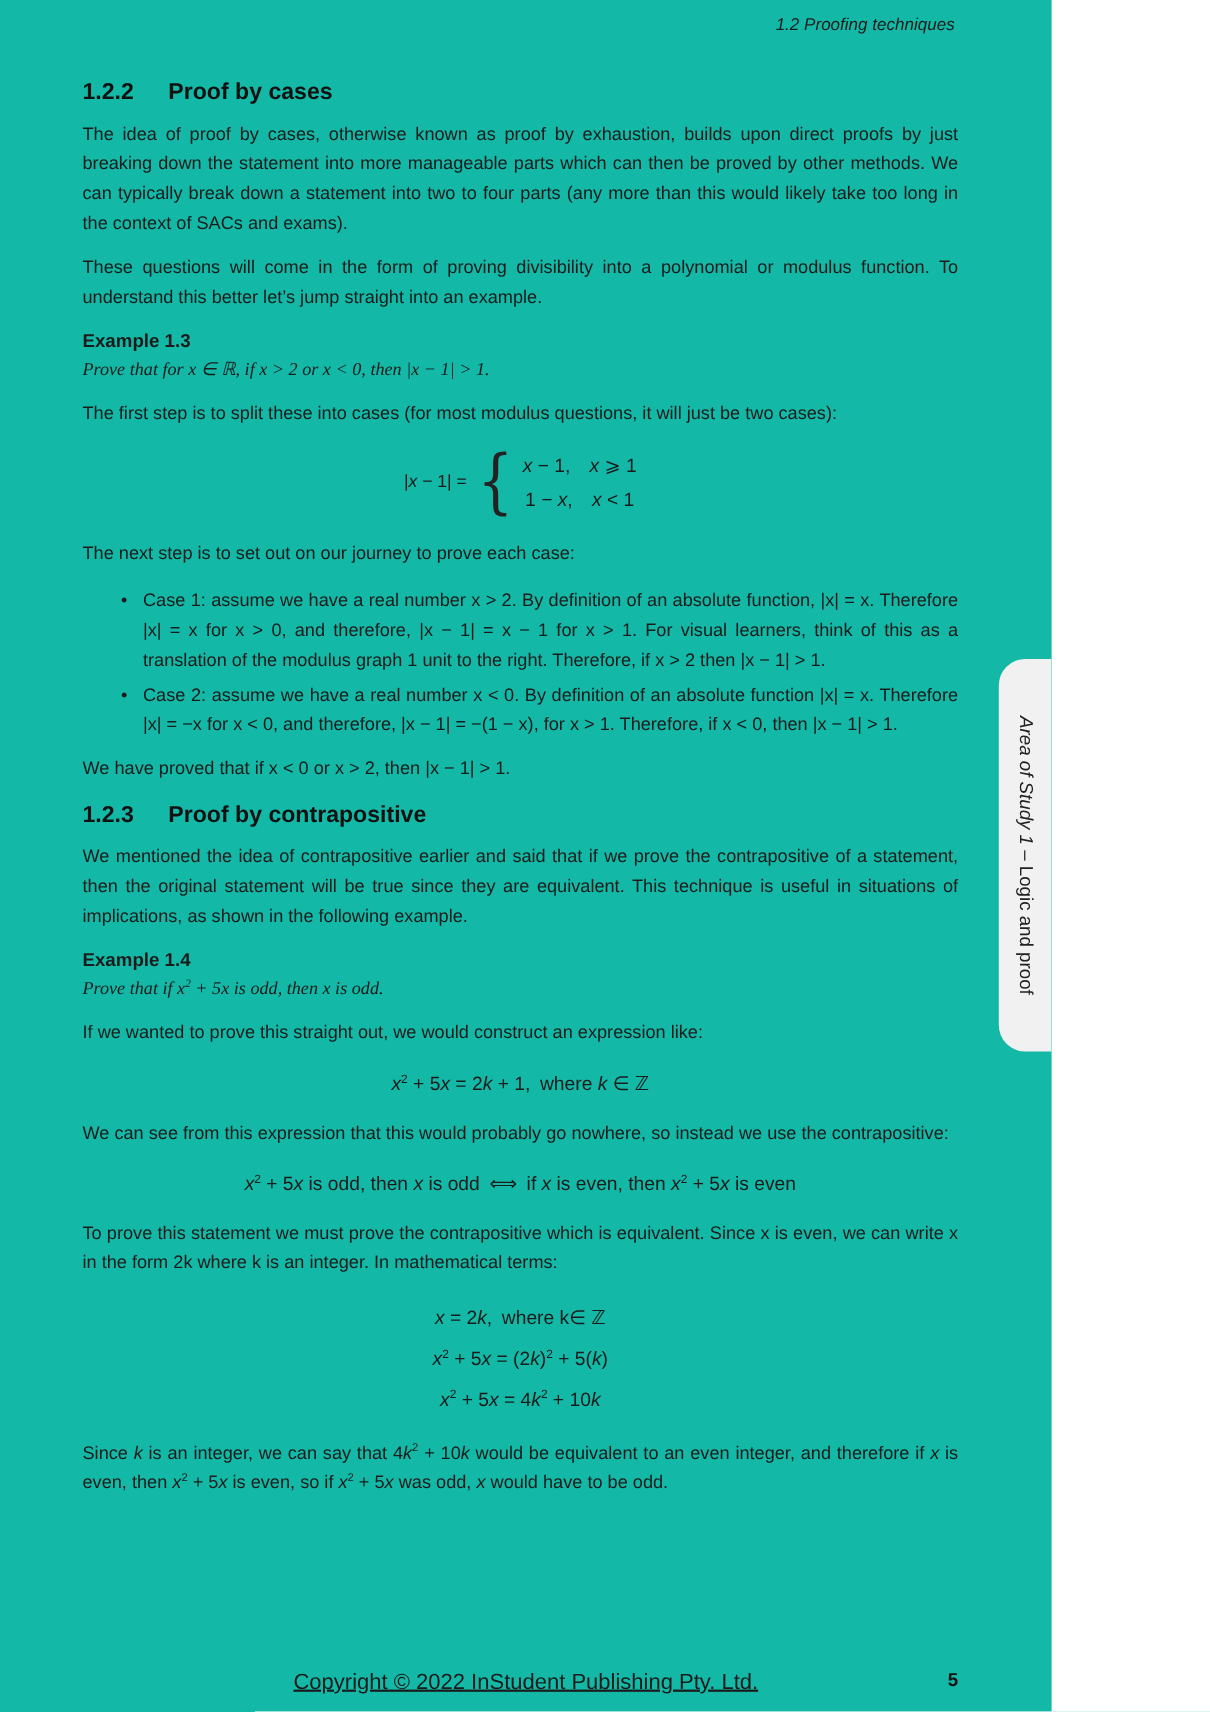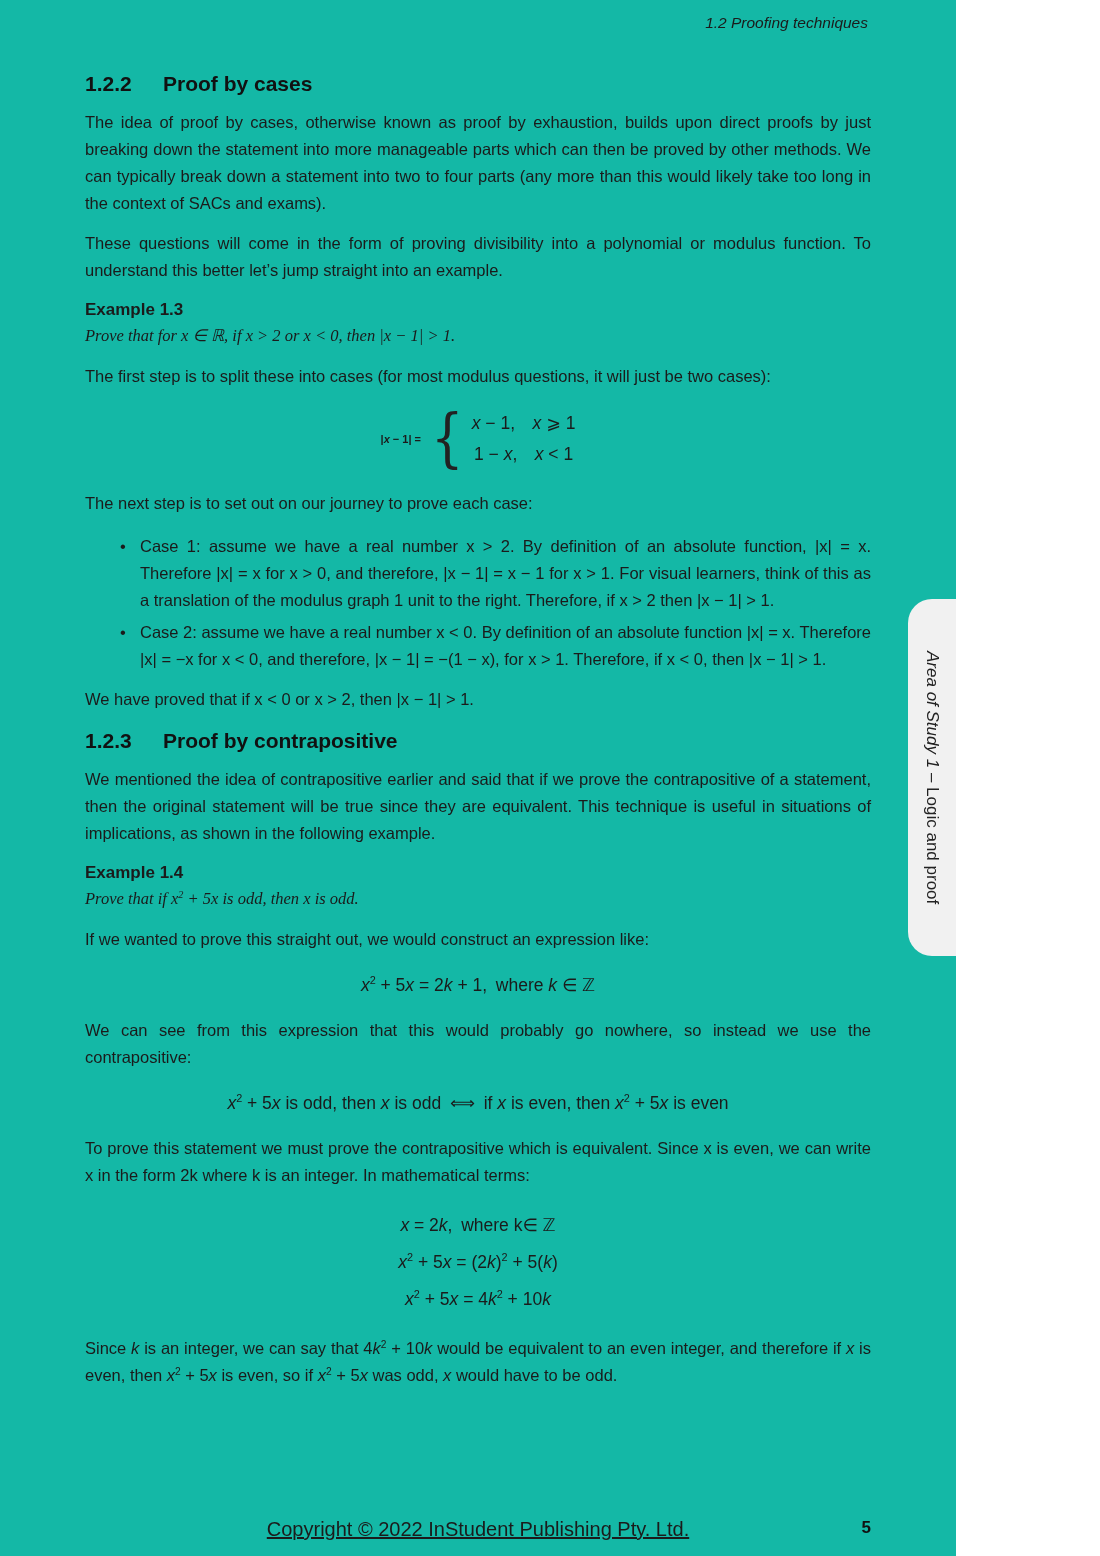--- a/index.html
+++ b/index.html
@@ -15,21 +15,21 @@
   .running-header {
     position: absolute;
     top: 14px;
     right: 88px;
     font-style: italic;
     font-size: 15.5px;
     color: #1b1b1b;
   }
   .content {
     position: absolute;
-    left: 85px;
+    left: 75px;
     right: 85px;
     top: 0;
   }
   .heading { margin: 0; padding: 0; font-weight: bold; color: #111; font-size: 21px; display: flex; }
   .heading .hnum { width: 78px; flex: 0 0 78px; }
   .h-122 { margin-top: 72px; }
   .h-123 { margin-top: 16px; }
   p.body {
     font-size: 16.5px;
     line-height: 27px;
@@ -39,21 +39,21 @@
   .example-label { font-weight: bold; font-size: 17px; margin: 16px 0 0 0; }
   .example-prompt { font-style: italic; font-size: 16.5px; line-height: 28px; margin: 2px 0 10px 0; font-family: Liberation Serif, serif; }
   .eq {
     text-align: center;
     font-size: 17.5px;
     line-height: 32px;
     margin: 16px 0;
     white-space: pre-wrap;
   }
   .eq-cases { display: flex; justify-content: center; align-items: center; margin: 18px 0 20px 0; }
-  .eq-cases .lhs { font-size: 11px; font-weight: bold; }
+  .eq-cases .lhs { font-size: 16px; }
   .brace {
     font-family: "DejaVu Serif", serif;
     font-size: 64px;
     font-weight: normal;
     line-height: 0.9;
     transform: scaleX(0.8);
     display: inline-block;
     margin: 0 4px 0 6px;
     color: #222;
   }

